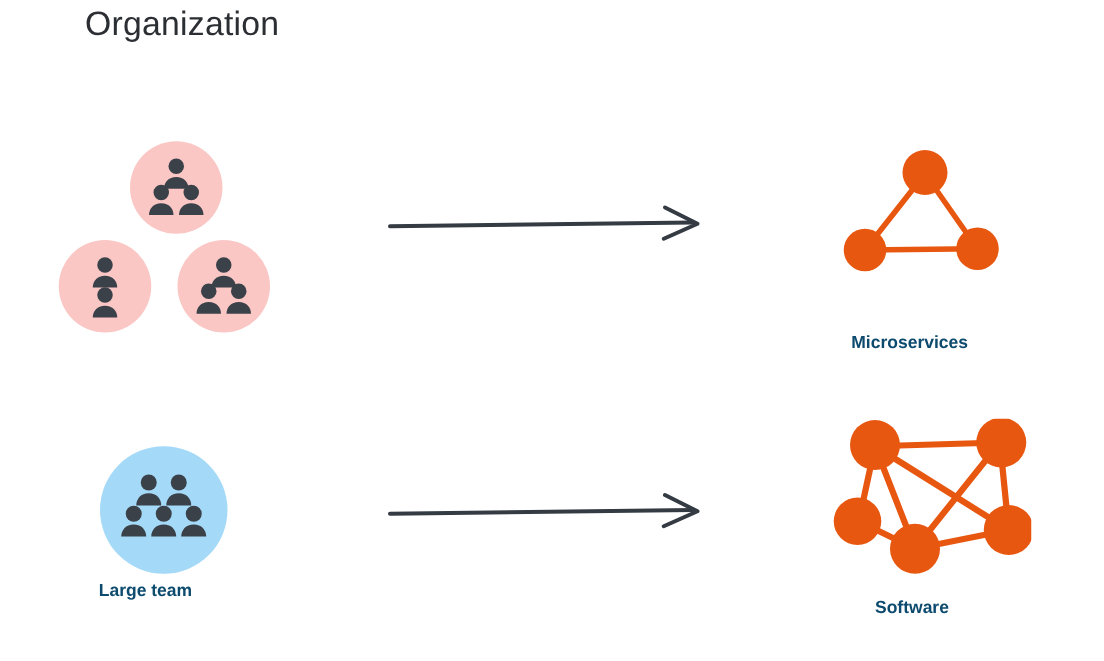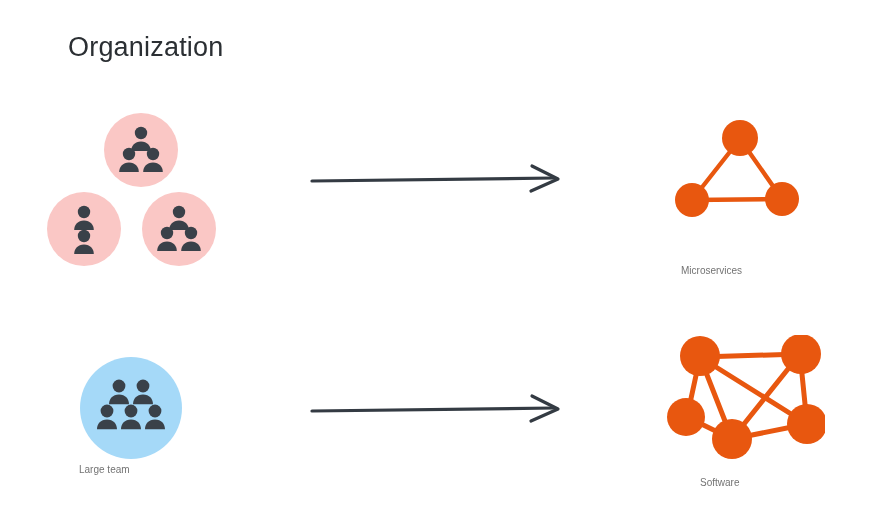--- a/index.html
+++ b/index.html
@@ -14,28 +14,28 @@
   .canvas{position:relative;width:883px;height:529px;}
 
   .col-head{
     position:absolute;
     font-size:27px;
     font-weight:400;
     color:#2b2f33;
     letter-spacing:0.2px;
     white-space:nowrap;
   }
-  #head-org{left:68px;top:32px;}
+  #head-org{left:68px;top:4px;}
   #head-sw{left:681px;top:16px;}
 
   .caption{
     position:absolute;
-    font-size:10px;
-    font-weight:400;
-    color:#737373;
+    font-size:14px;
+    font-weight:700;
+    color:#0c4a6e;
     white-space:nowrap;
   }
   #cap-small{left:40px;top:287px;}
   #cap-large{left:79px;top:464px;}
   #cap-micro{left:681px;top:265px;}
   #cap-mono{left:700px;top:477px;}
 
   .team-circle{
     position:absolute;
     border-radius:50%;

